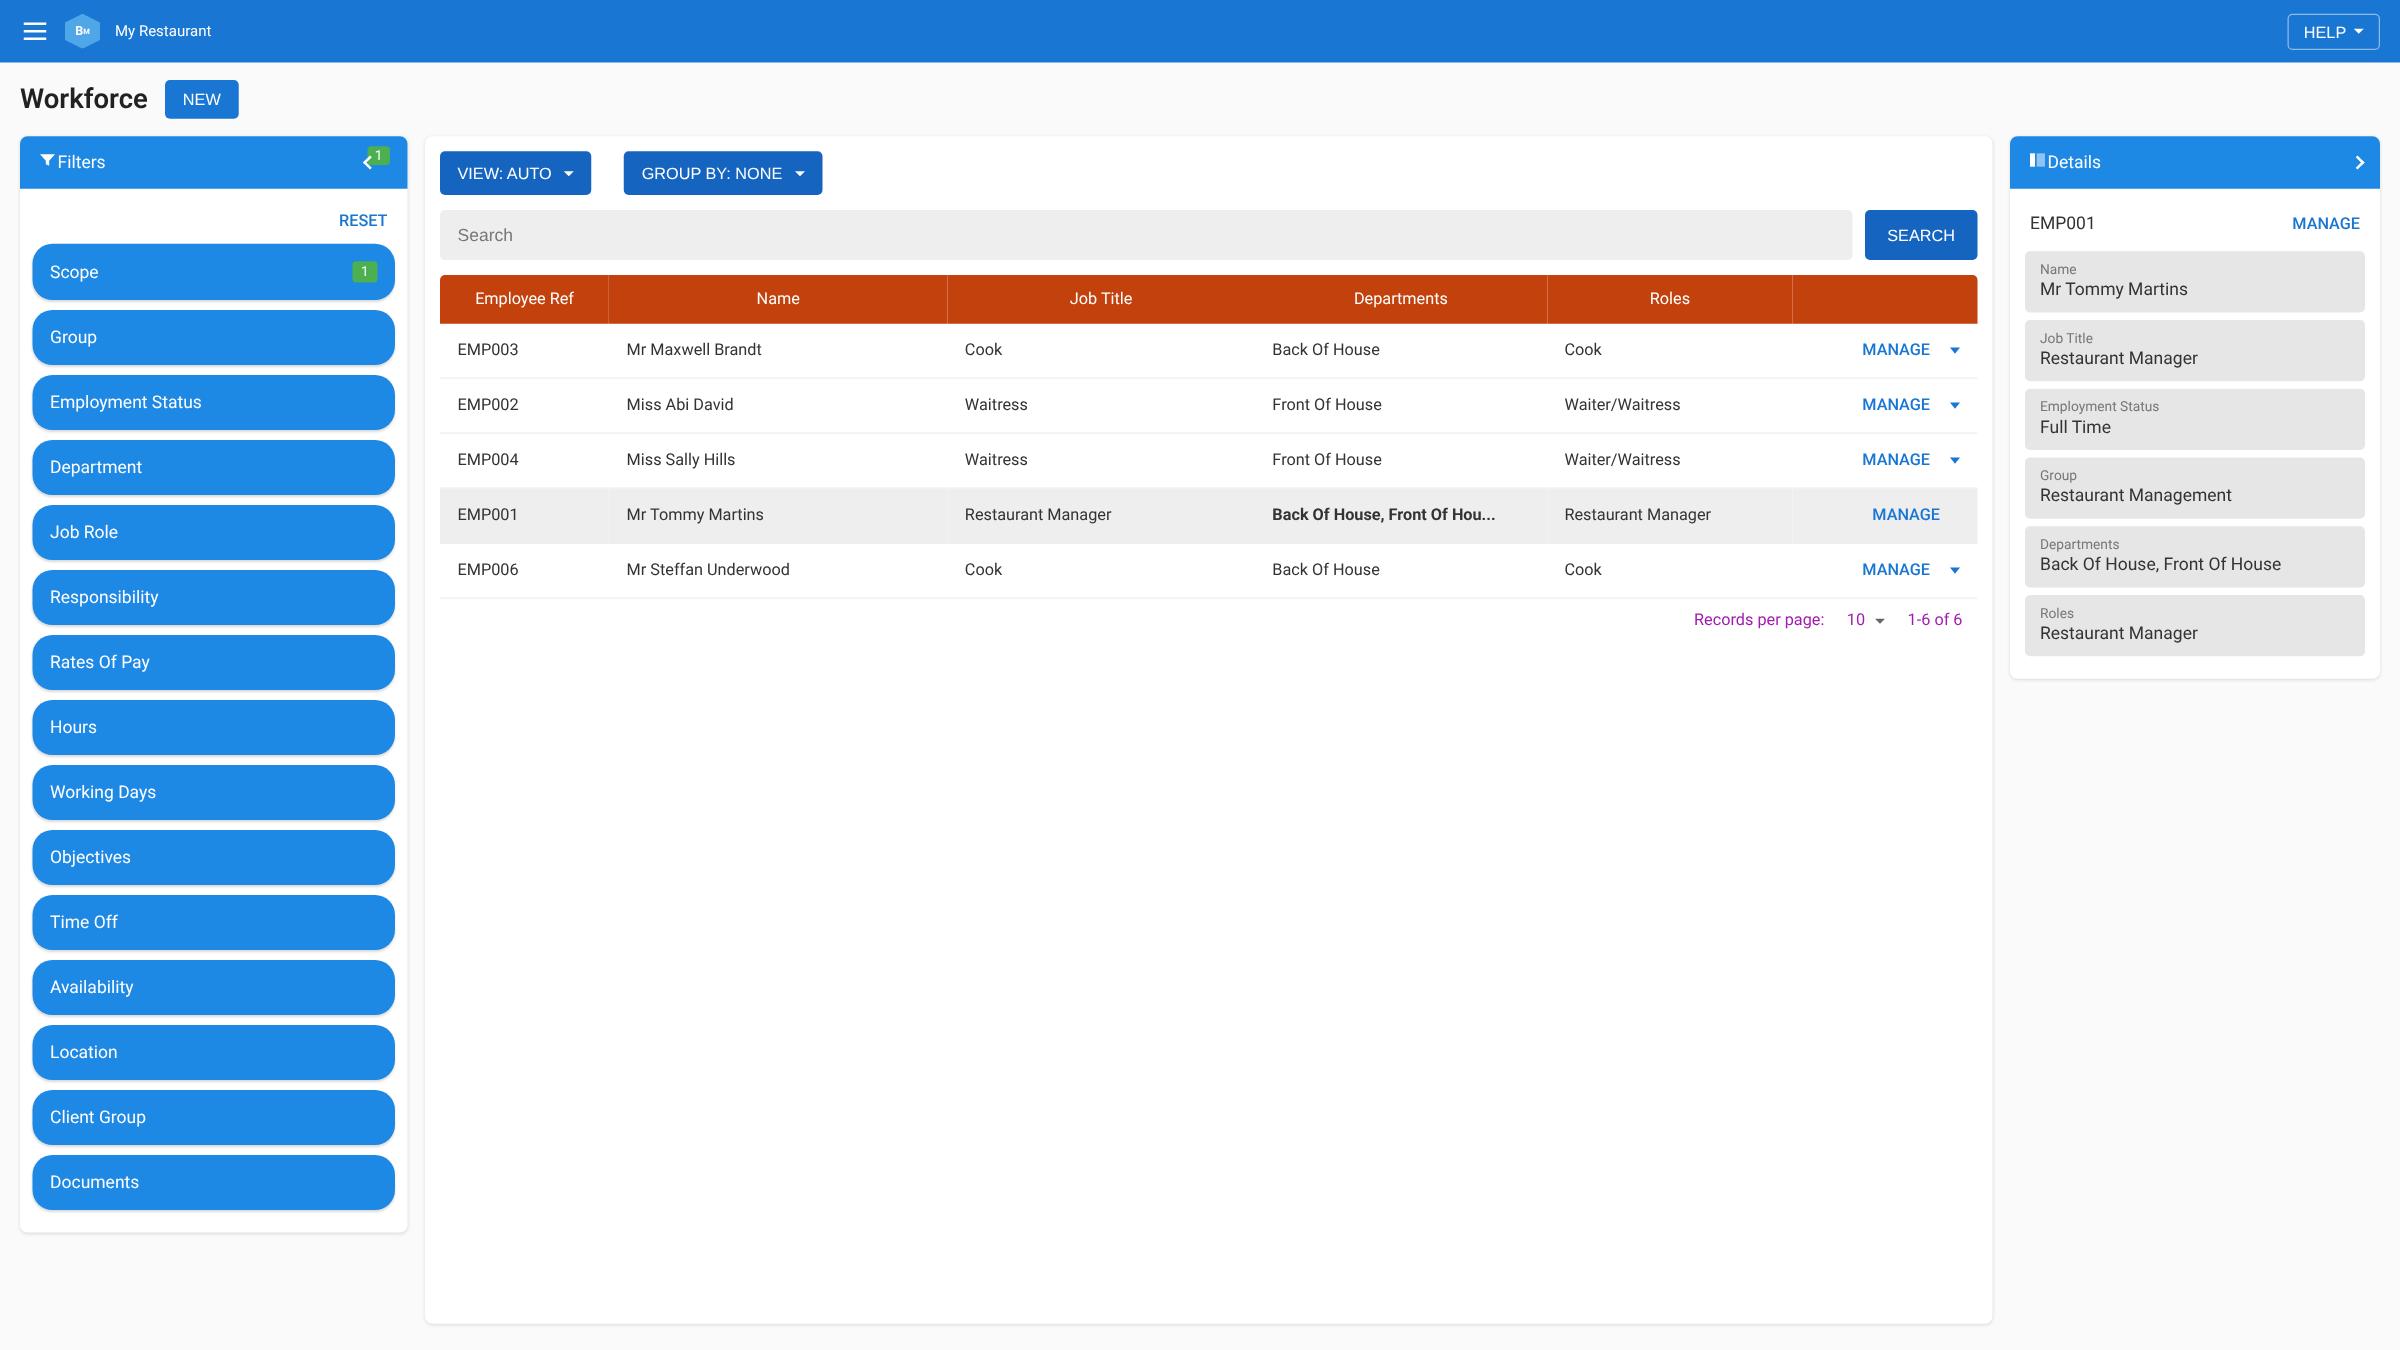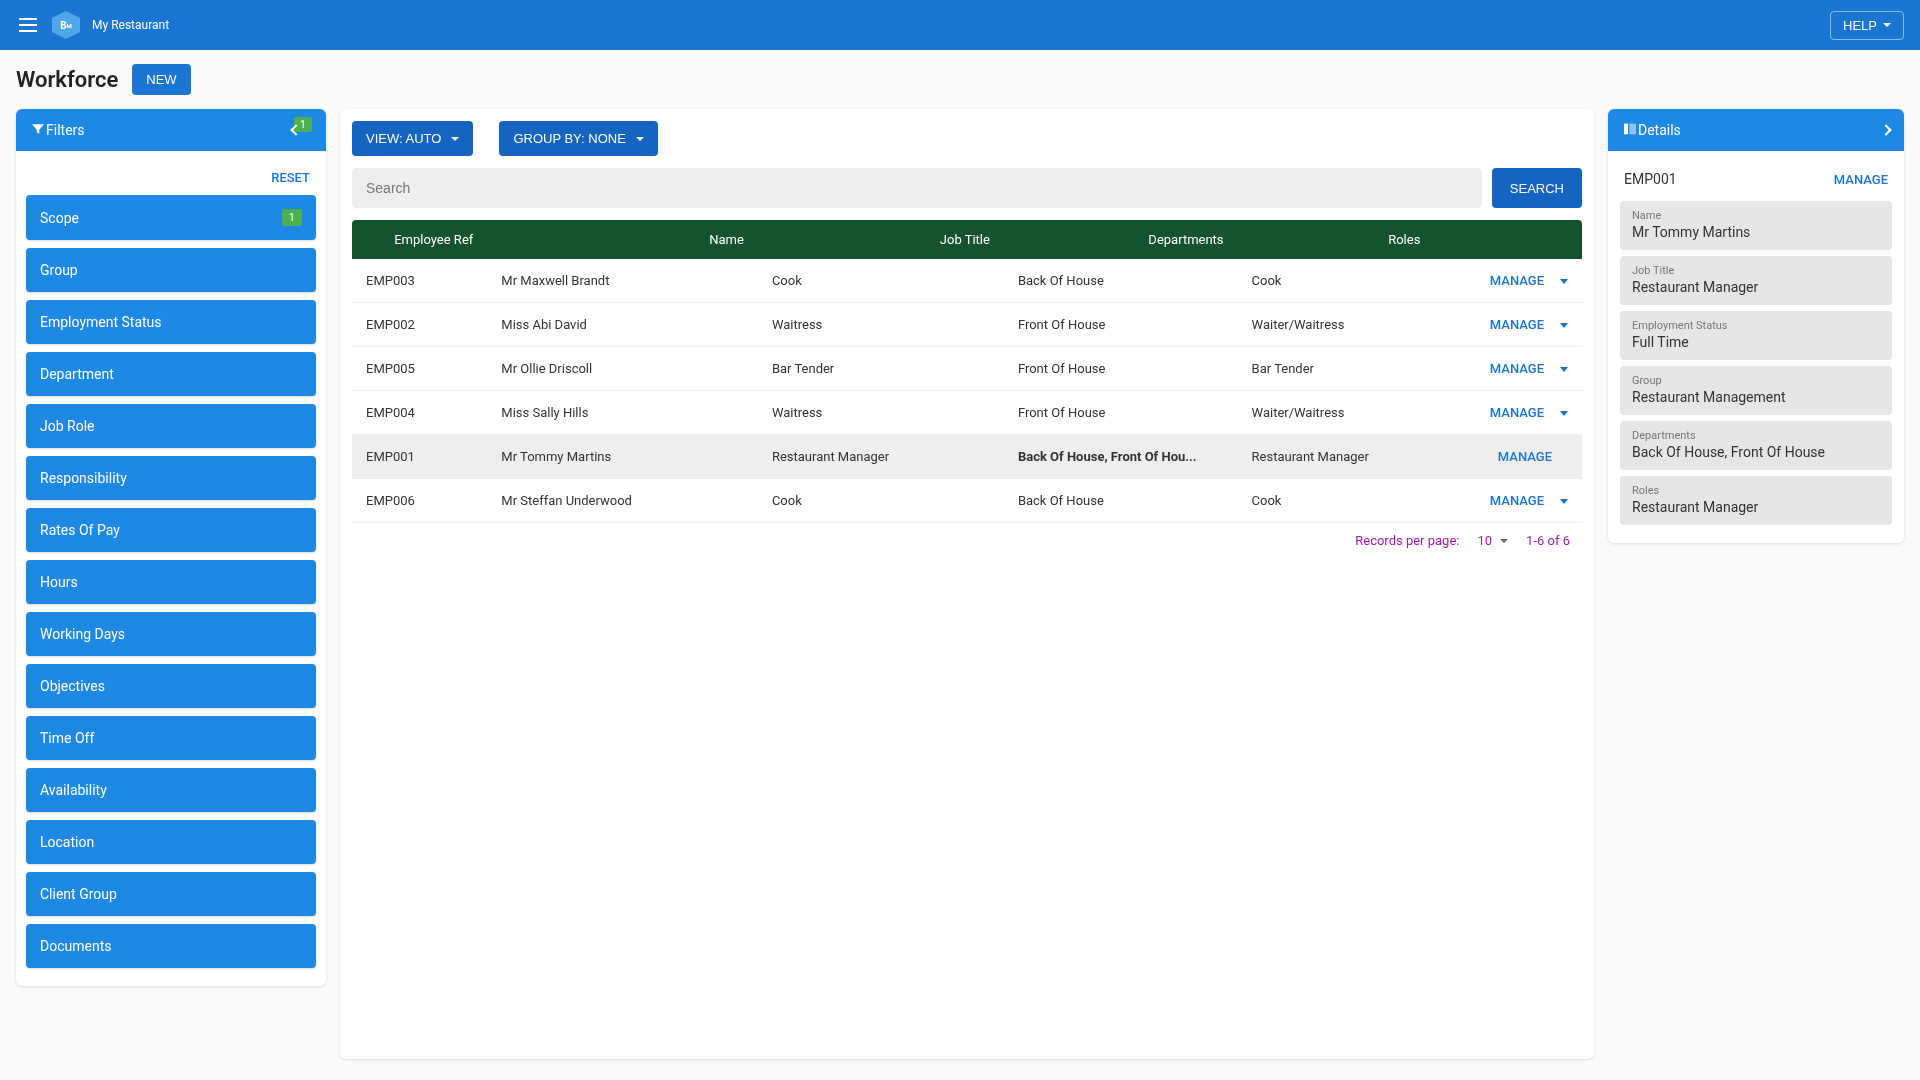--- a/index.html
+++ b/index.html
@@ -122,21 +122,21 @@
     border-bottom: 2px solid #fff;
   }
   .chev-left { transform: rotate(45deg); }
   .chev-right { transform: rotate(-135deg); }
   .filters-body { padding: 10px 10px; }
   .reset-row { text-align: right; padding: 8px 6px 10px; }
   .reset-link { color: #1976d2; font-size: 13px; font-weight: 500; cursor: pointer; }
   .filter-item {
     background: #1e88e5;
     color: #fff;
-    border-radius: 4px;
+    border-radius: 16px;
     padding: 14px 14px;
     margin-bottom: 8px;
     font-size: 14px;
     display: flex;
     align-items: center;
     cursor: pointer;
     box-shadow: 0 1px 2px rgba(0,0,0,0.15);
   }
   .filter-item .spacer { flex: 1; }
   .filter-badge {
@@ -176,23 +176,23 @@
     color: #fff;
     border: none;
     padding: 0 18px;
     border-radius: 4px;
     font-size: 13px;
     font-weight: 500;
     cursor: pointer;
   }
   table.data { width: 100%; border-collapse: collapse; }
   table.data thead th {
-    background: #14532d;
-    color: #fff;
-    text-align: right;
+    background: #c2410c;
+    color: #fff;
+    text-align: center;
     font-weight: 400;
     font-size: 13px;
     padding: 12px 14px;
     margin-top: 12px;
   }
   table.data thead th:first-child { border-top-left-radius: 4px; }
   table.data thead th:last-child { border-top-right-radius: 4px; }
   table.data tbody td {
     padding: 14px 14px;
     font-size: 13px;
@@ -379,28 +379,20 @@
           </tr>
           <tr>
             <td style="width: 11%;">EMP002</td>
             <td style="width: 22%;">Miss Abi David</td>
             <td style="width: 20%;">Waitress</td>
             <td style="width: 19%;">Front Of House</td>
             <td style="width: 16%;">Waiter/Waitress</td>
             <td class="manage-cell" style="width: 12%;"><span class="manage-link">MANAGE</span><span class="row-chev"></span></td>
           </tr>
           <tr>
-            <td style="width: 11%;">EMP005</td>
-            <td style="width: 22%;">Mr Ollie Driscoll</td>
-            <td style="width: 20%;">Bar Tender</td>
-            <td style="width: 19%;">Front Of House</td>
-            <td style="width: 16%;">Bar Tender</td>
-            <td class="manage-cell" style="width: 12%;"><span class="manage-link">MANAGE</span><span class="row-chev"></span></td>
-          </tr>
-          <tr>
             <td style="width: 11%;">EMP004</td>
             <td style="width: 22%;">Miss Sally Hills</td>
             <td style="width: 20%;">Waitress</td>
             <td style="width: 19%;">Front Of House</td>
             <td style="width: 16%;">Waiter/Waitress</td>
             <td class="manage-cell" style="width: 12%;"><span class="manage-link">MANAGE</span><span class="row-chev"></span></td>
           </tr>
           <tr class="selected">
             <td style="width: 11%;">EMP001</td>
             <td style="width: 22%;">Mr Tommy Martins</td>

